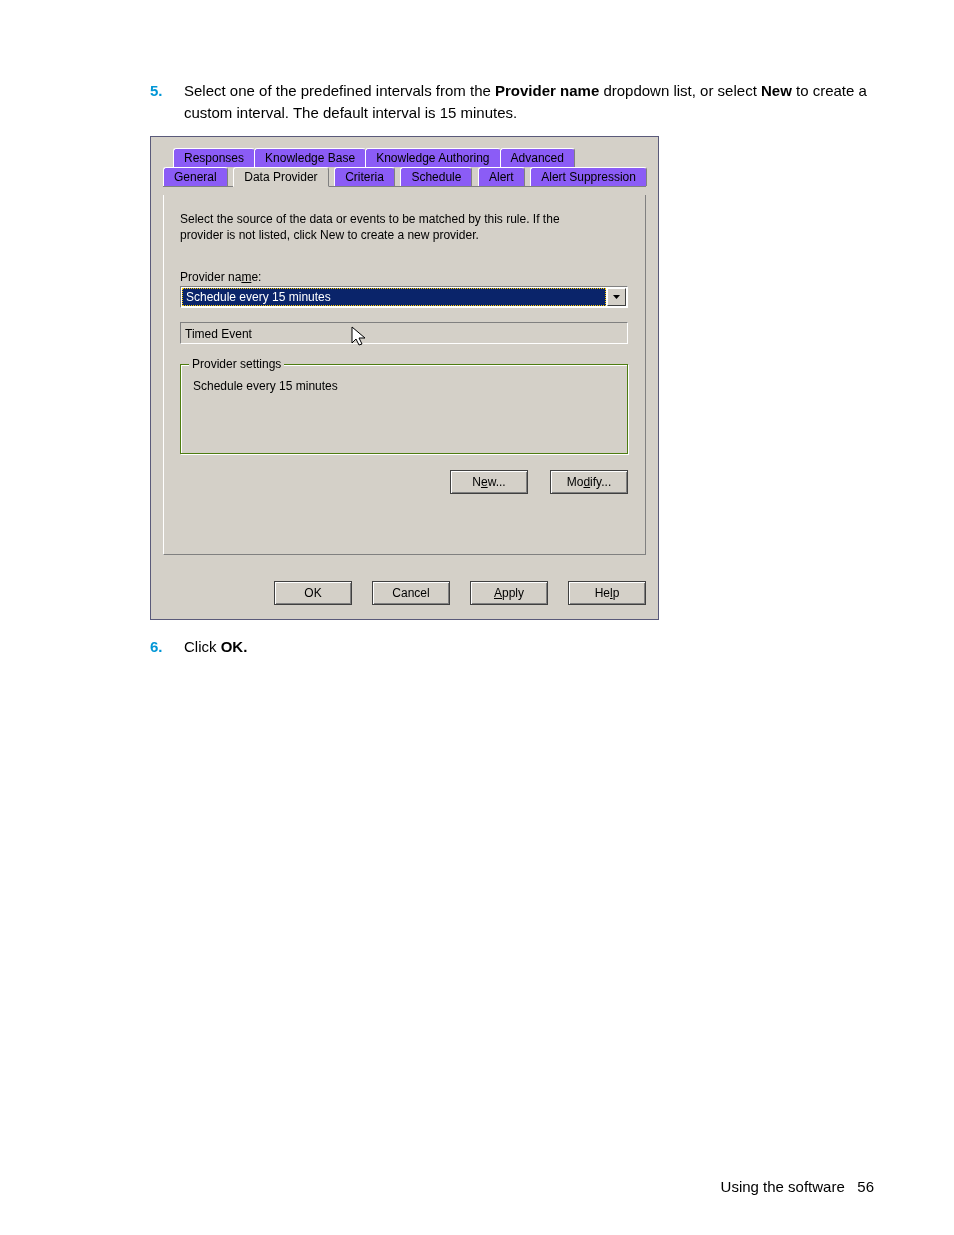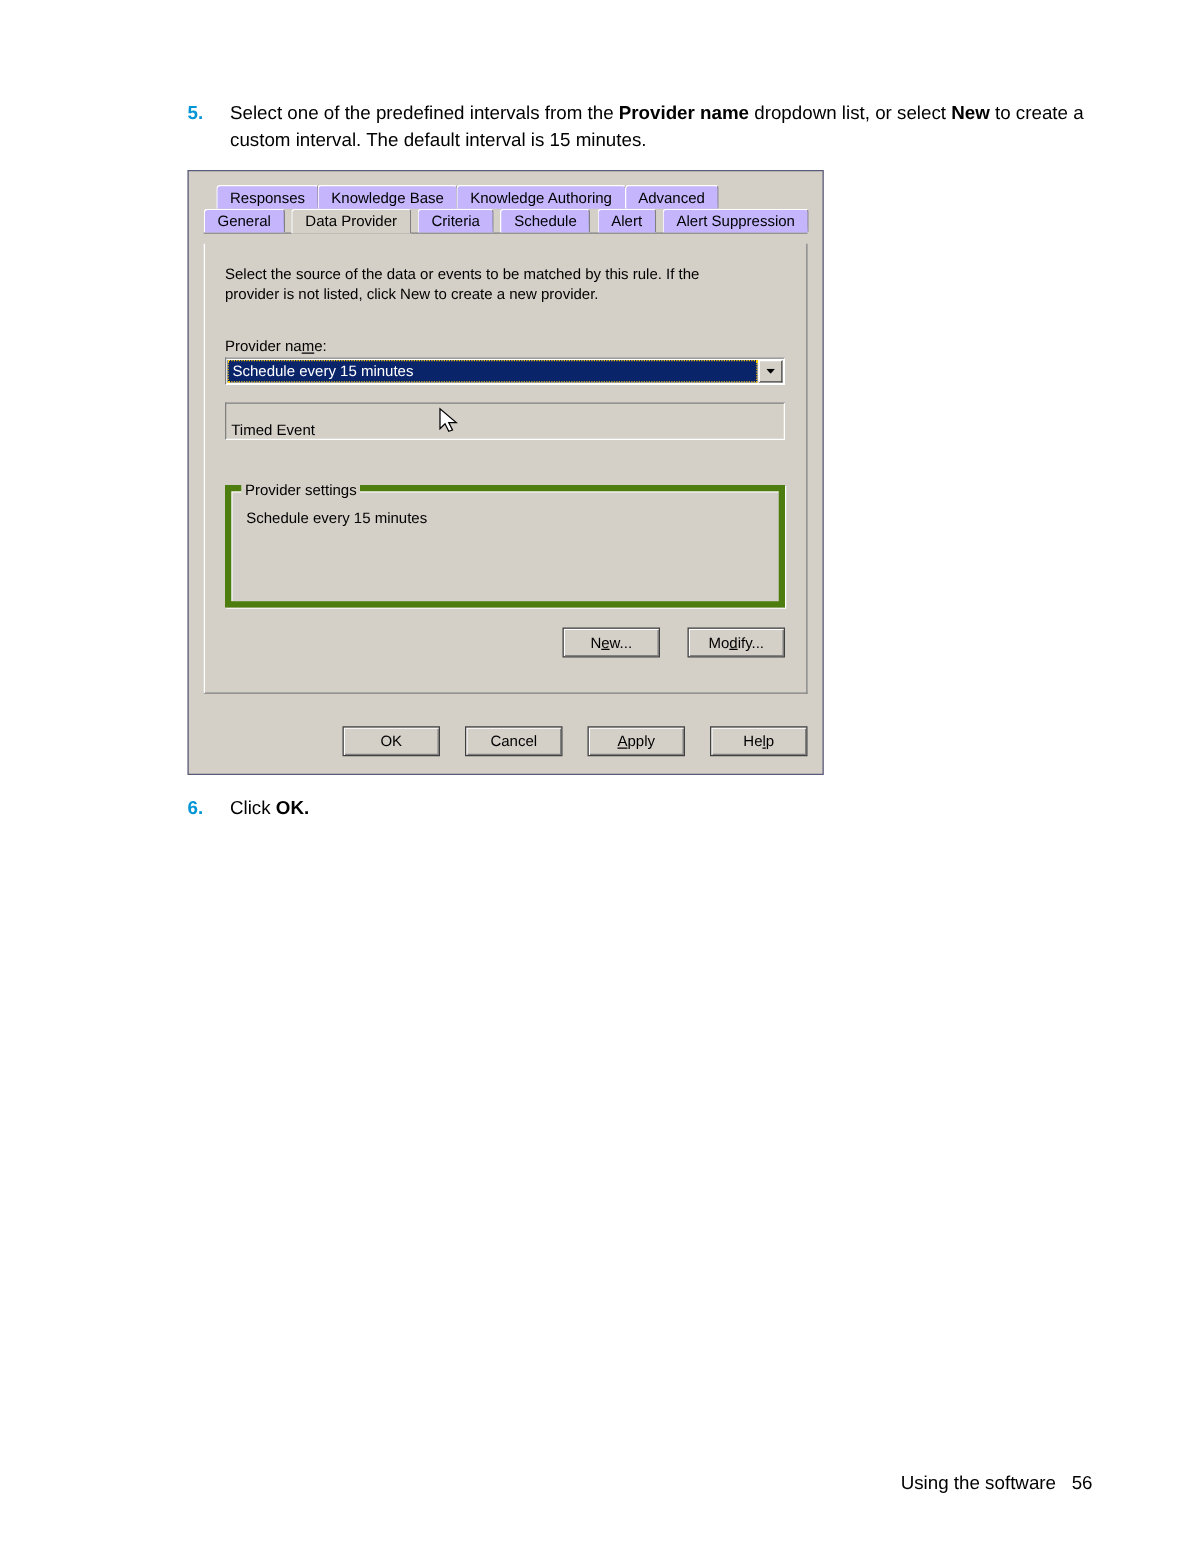--- a/index.html
+++ b/index.html
@@ -80,21 +80,21 @@
   .tabrow {
     display: flex;
     height: 20px;
     align-items: flex-end;
   }
   .tab {
     border: 1px solid #808080;
     border-bottom: none;
     border-top-left-radius: 3px;
     border-top-right-radius: 3px;
-    background: #c4b5fd;
+    background: #8b5cf6;
     padding: 2px 10px 2px 10px;
     font-size: 12px;
     position: relative;
     margin-right: -1px;
     border-left-color: #fff;
     border-top-color: #fff;
   }
   .tabrow.back { margin-left: 10px; }
   .tabrow.front {
     margin-top: -1px;
@@ -167,28 +167,28 @@
   .combo-btn svg { display: block; }
 
   .textbox {
     width: 448px;
     height: 22px;
     border-top: 1px solid #808080;
     border-left: 1px solid #808080;
     border-right: 1px solid #fff;
     border-bottom: 1px solid #fff;
     background: #d4d0c8;
-    padding: 14px 4px;
-    font-size: 12px;
-    box-sizing: border-box;
-    margin-bottom: 36px;
+    padding: 4px 4px;
+    font-size: 12px;
+    box-sizing: border-box;
+    margin-bottom: 20px;
   }
 
   .groupbox {
-    border: 5px solid #4d7c0f;
+    border: 1px solid #4d7c0f;
     box-shadow: inset 1px 1px 0 #fff, 1px 1px 0 #fff;
     padding: 14px 12px 60px 12px;
     width: 448px;
     box-sizing: border-box;
     position: relative;
     margin-bottom: 16px;
   }
   .groupbox-title {
     position: absolute;
     top: -8px;

